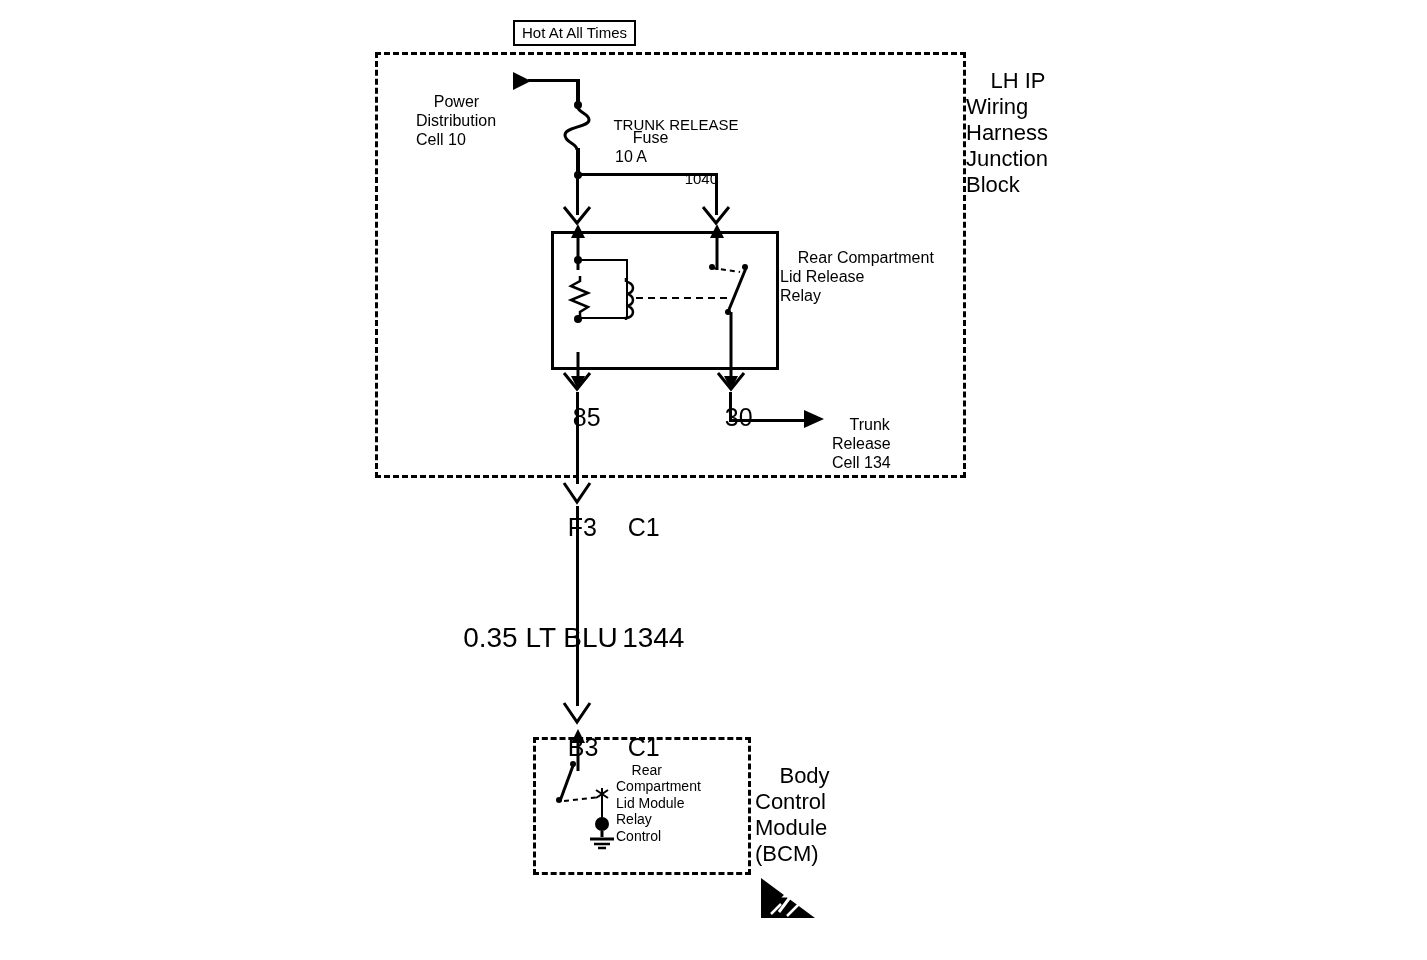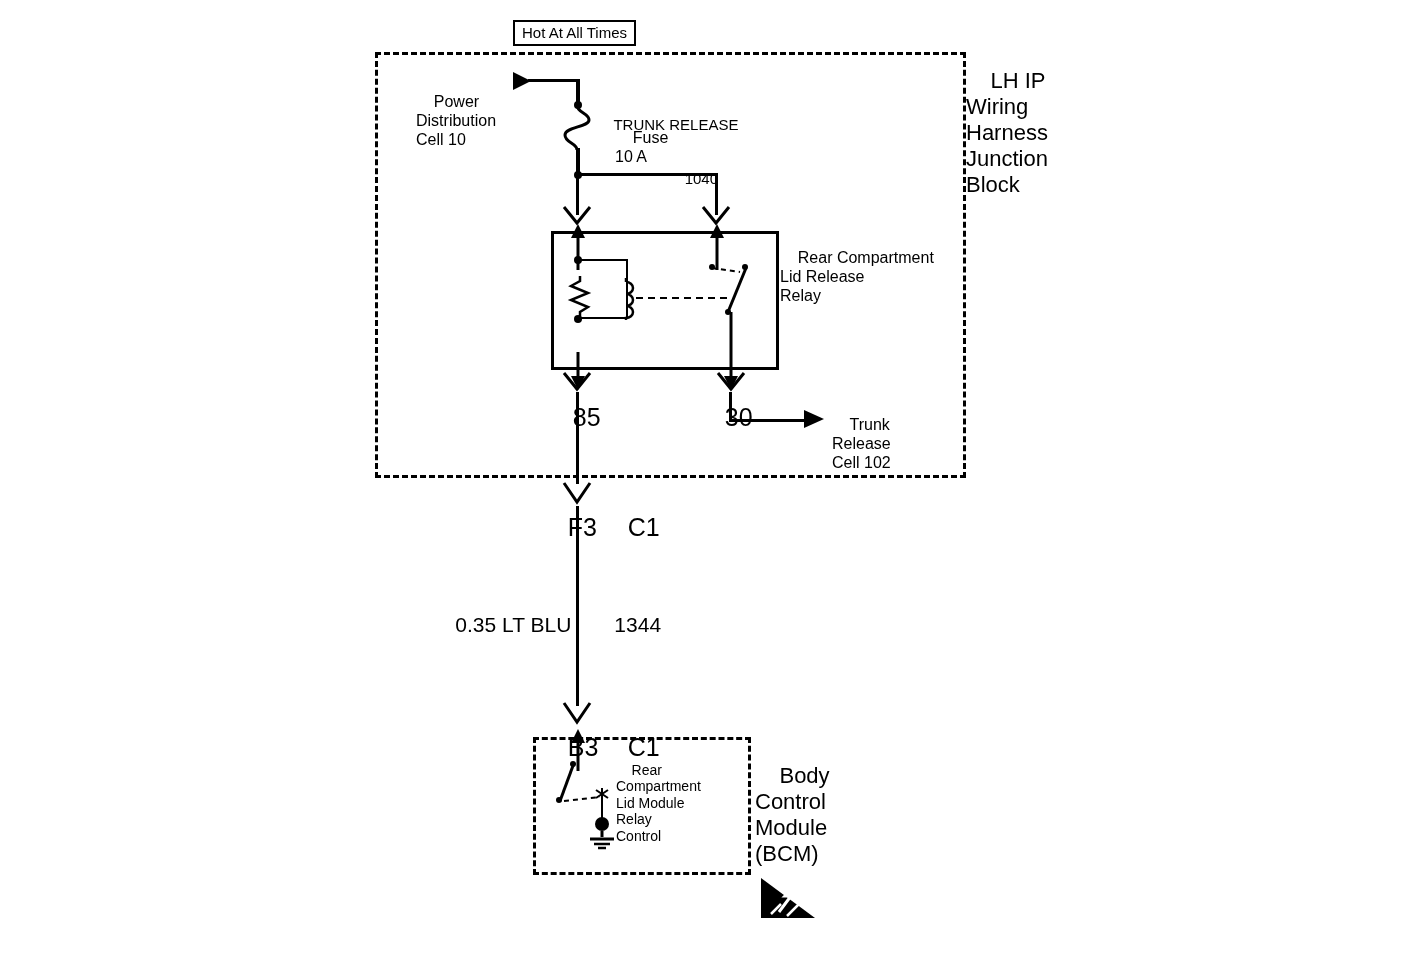--- a/index.html
+++ b/index.html
@@ -22,21 +22,21 @@
   .txt {
     position: absolute;
     white-space: pre;
     line-height: 1.18;
     color: #000;
   }
   .t-small    { font-size: 15px; }
   .t-label    { font-size: 16px; }
   .t-big      { font-size: 22px; }
   .t-pin      { font-size: 25px; }
-  .t-wire     { font-size: 21px; }
+  .t-wire     { font-size: 28px; }
   .t-relaysm  { font-size: 14px; }
 
   
   .hotbox {
     border: 2px solid #000;
     padding: 2px 7px 3px 7px;
     font-size: 15px;
     background: #fff;
   }
   .dashbox {
@@ -207,21 +207,21 @@
   </div>
 
   <div class="vline" style="left:729px; top:392px; height:30px;"></div>
   <div class="hline" style="left:729px; top:419px; width:78px;"></div>
   <svg style="left:800px; top:408px; width:34px; height:24px;">
     <polygon points="4,2 24,11 4,20" fill="#000"></polygon>
   </svg>
   <div class="txt t-label" style="left:832px; top:397px;">
     <span style="white-space:pre;">Trunk
 Release
-Cell 102</span>
+Cell 134</span>
   </div>
 
   <div class="vline" style="left:576px; top:392px; height:92px;"></div>
 
   <svg style="left:562px; top:483px; width:30px; height:24px;">
     <polyline points="2,0 15,19 28,0" stroke="#000" stroke-width="3" fill="none"></polyline>
   </svg>
   <div class="txt t-pin" style="left:540px; top:483px;">
     <span>F3</span>
   </div>

